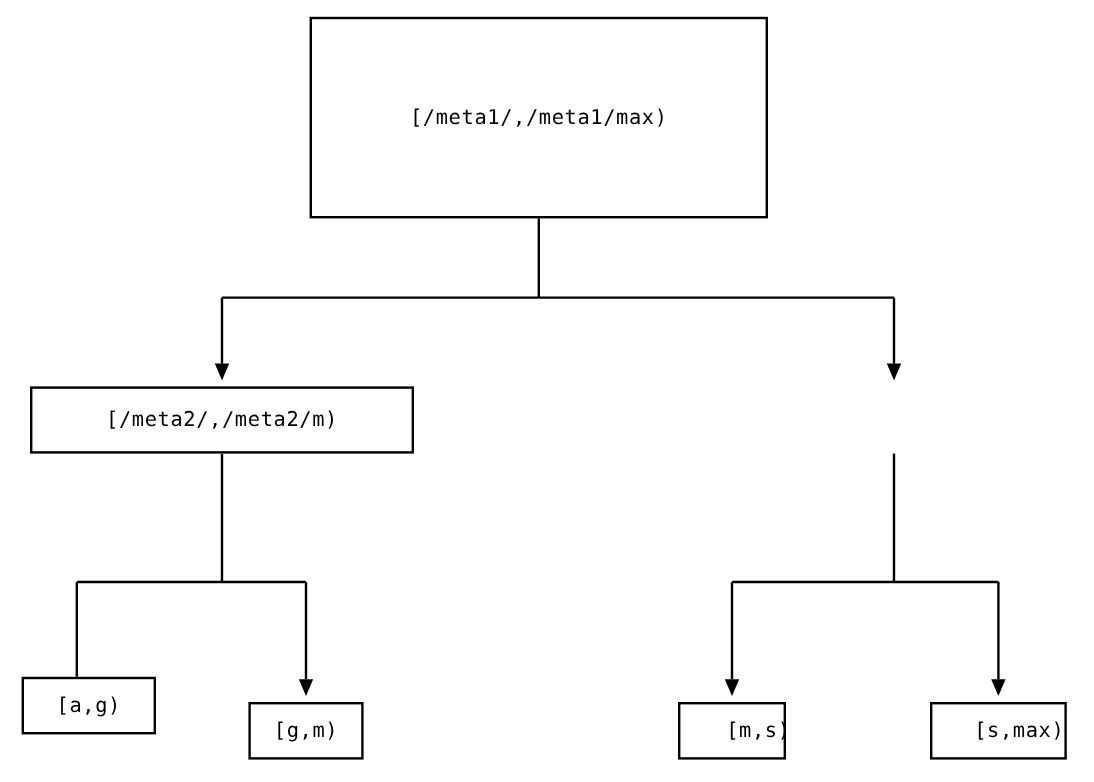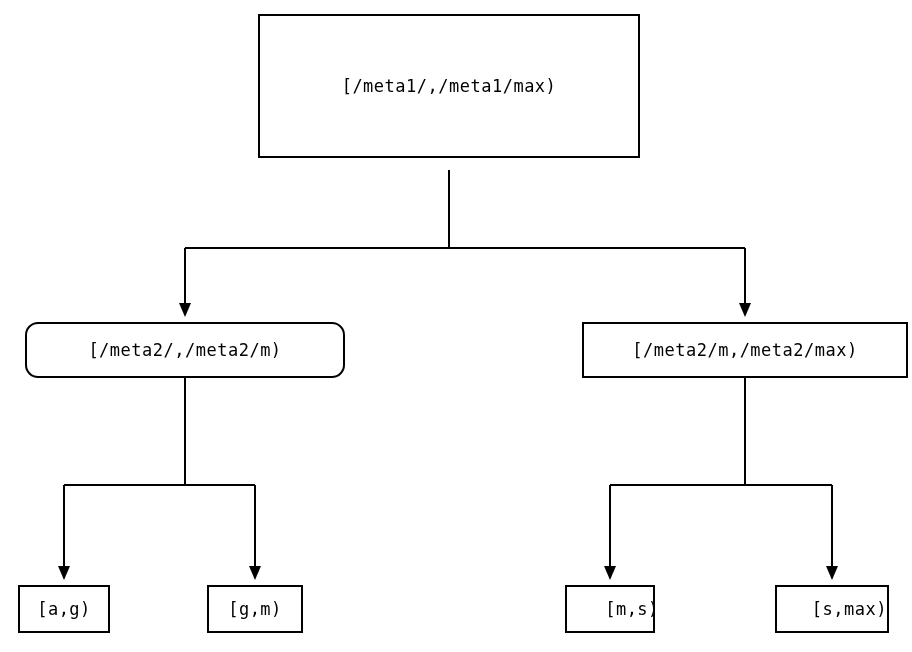--- a/index.html
+++ b/index.html
@@ -28,24 +28,24 @@
     box-sizing: border-box;
     border: 2px solid #000000;
     background: #ffffff;
     display: flex;
     align-items: center;
     justify-content: center;
     font-size: 17px;
     letter-spacing: 0.5px;
     white-space: nowrap;
   }
-  .node-root   { left: 258px; top: 14px;  width: 382px; height: 144px; }
-  .node-l2a    { left: 25px;  top: 322px; width: 320px; height: 56px; border-radius: 13px; }
+  .node-root   { left: 258px; top: 14px;  width: 382px; height: 168px; }
+  .node-l2a    { left: 25px;  top: 322px; width: 320px; height: 56px; }
   .node-l2b    { left: 582px; top: 322px; width: 326px; height: 56px; }
-  .node-leaf1  { left: 18px;  top: 585px; width: 92px;  height: 48px; }
+  .node-leaf1  { left: 18px;  top: 564px; width: 112px;  height: 48px; }
   .node-leaf2  { left: 207px; top: 585px; width: 96px;  height: 48px; }
   .node-leaf3  { left: 565px; top: 585px; width: 90px;  height: 48px; padding-left: 44px; }
   .node-leaf4  { left: 775px; top: 585px; width: 114px; height: 48px; justify-content: flex-end; }
   line { stroke: #000000; stroke-width: 2; }
   polygon { fill: #000000; }
 </style>
 </head>
 <body>
 
 <div class="canvas">
@@ -75,23 +75,20 @@
   </svg>
 
   <div class="node node-root">
     <span>[/meta1/,/meta1/max)</span>
   </div>
 
   <div class="node node-l2a">
     <span>[/meta2/,/meta2/m)</span>
   </div>
 
-  <div class="node node-l2b">
-    <span>[/meta2/m,/meta2/max)</span>
-  </div>
 
   <div class="node node-leaf1">
     <span>[a,g)</span>
   </div>
 
   <div class="node node-leaf2">
     <span>[g,m)</span>
   </div>
 
   <div class="node node-leaf3">

